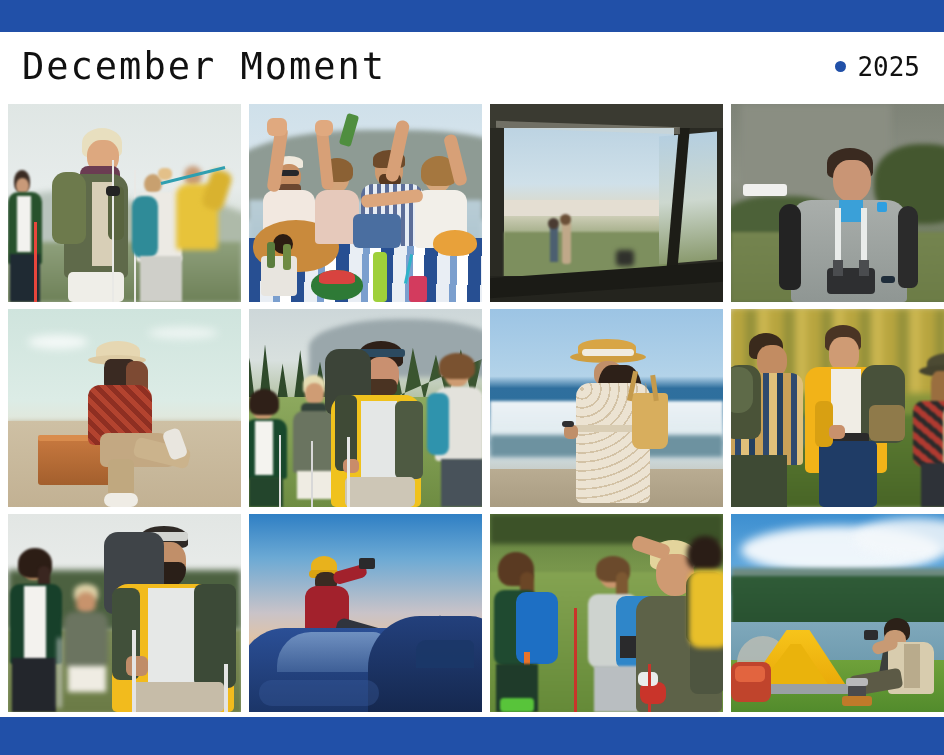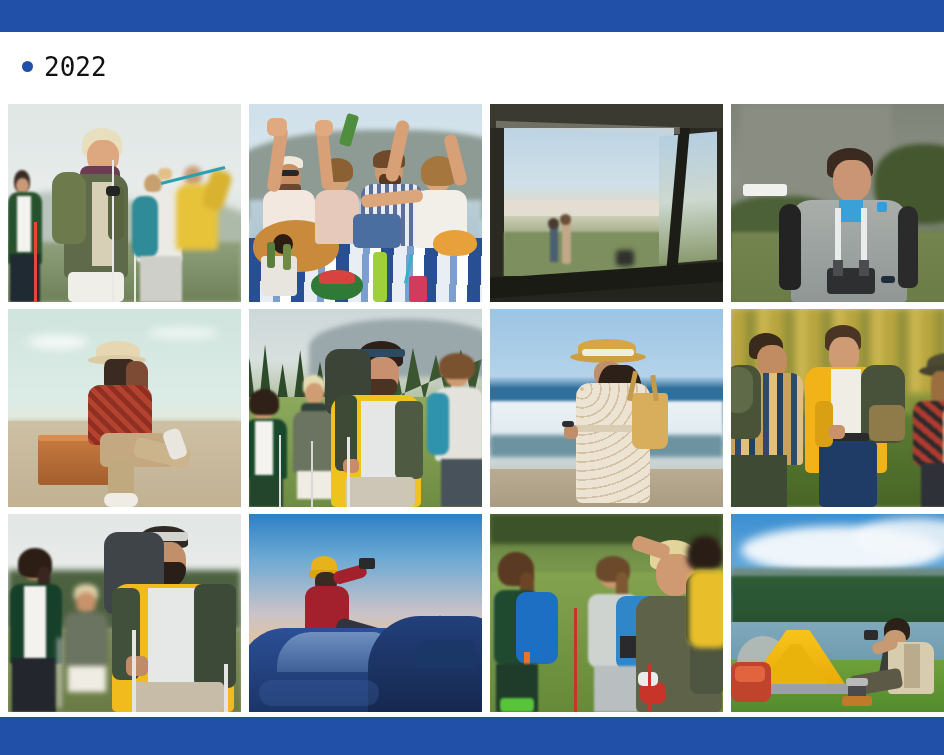--- a/index.html
+++ b/index.html
@@ -194,23 +194,24 @@
   .p12-chair{ right:48px; top:132px; width:40px; height:44px; background:#3b3f3c; clip-path: polygon(0% 100%,20% 0%,82% 12%,100% 100%,72% 100%,44% 46%); }
 </style>
 </head>
 <body>
 
 <div class="page">
 
   <div class="bar-top"></div>
 
   <div class="header">
+    <div class="title">December Moment</div>
     <div class="year-wrap">
       <span class="year-dot"></span>
-      <span class="year">2022</span>
+      <span class="year">2025</span>
     </div>
   </div>
 
   <div class="grid">
 
     <div class="cell">
       <div class="photo">
         <div class="layer p1-sky"></div>
         <div class="layer p1-mtn"></div>
         <div class="layer p1-mtn2"></div>

